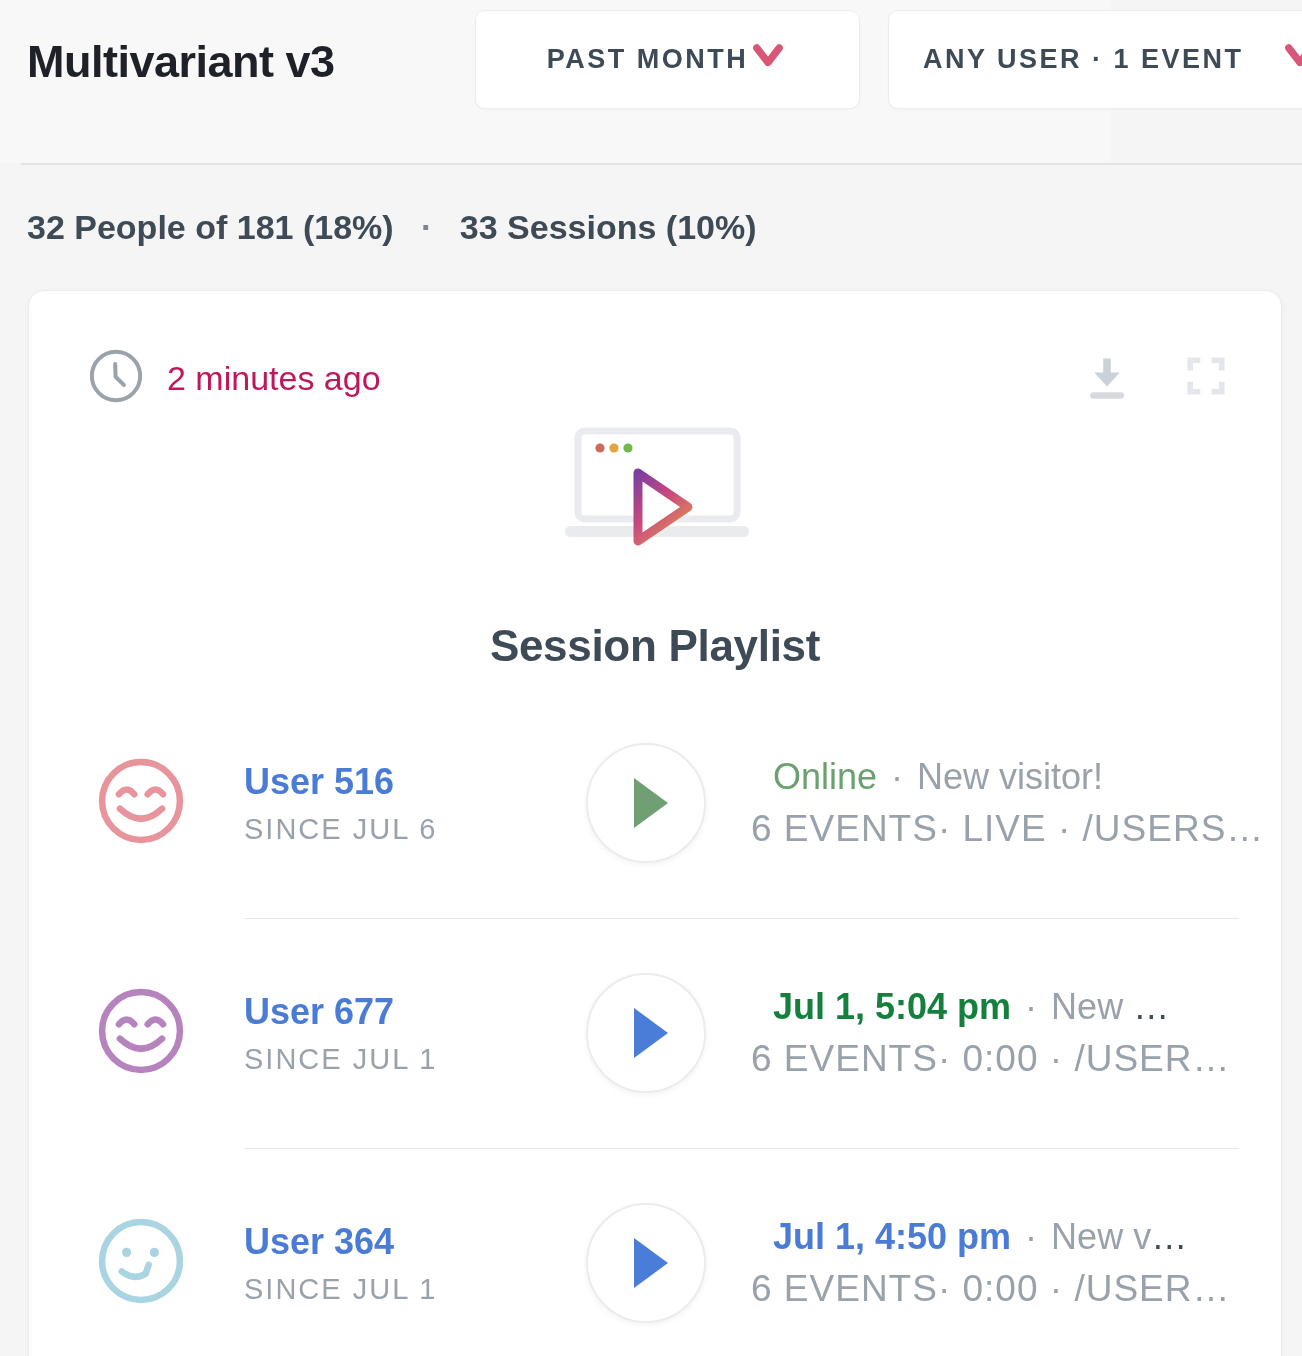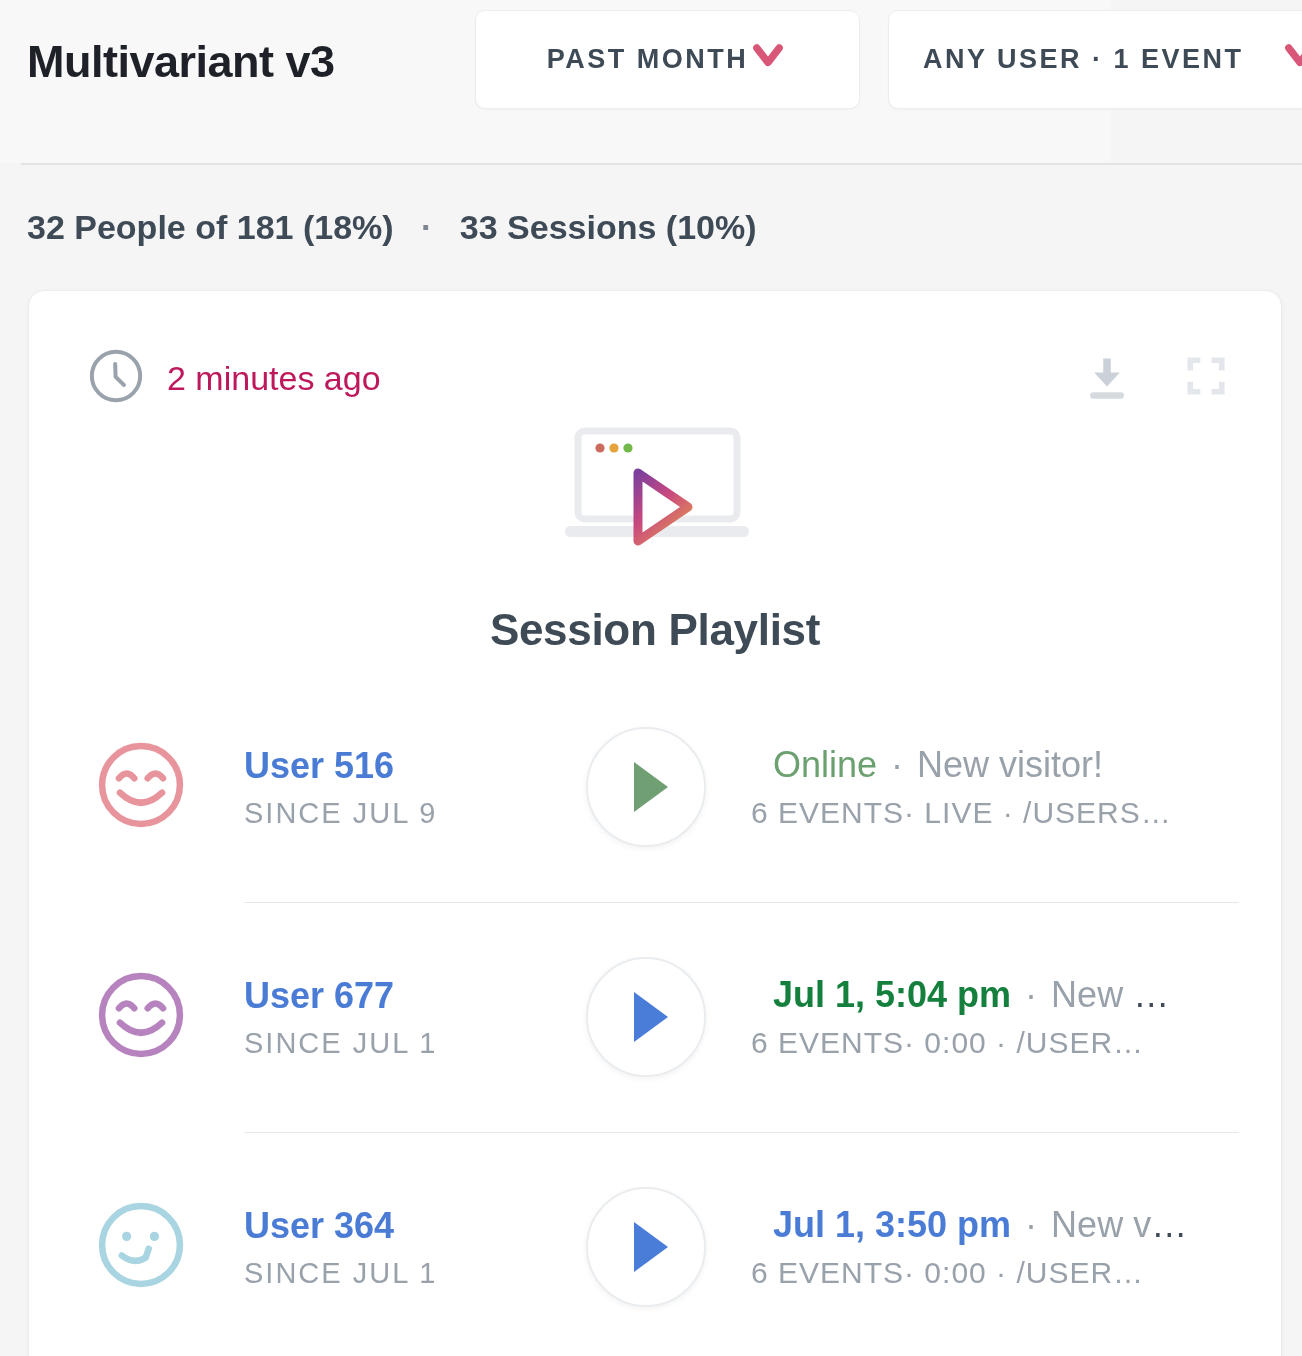--- a/index.html
+++ b/index.html
@@ -50,21 +50,21 @@
   }
   .meta-row {
     display:flex; align-items:center;
     margin:56px 48px 0 58px; height:62px;
   }
   .meta-label { margin-left:22px; font-size:34px; color:#be185d; }
   .icon-download { margin-left:auto; cursor:pointer; }
   .icon-fullscreen { margin-left:44px; cursor:pointer; }
   .illustration { display:block; margin:18px auto 0; }
   .playlist-title {
-    margin-top:56px; text-align:center;
+    margin-top:72px; text-align:center;
     font-size:44px; font-weight:700; color:#3e4a56; letter-spacing:-0.3px;
   }
   
   .rows { margin-top:17px; }
   .row { position:relative; height:230px; }
   .row + .row::before {
     content:""; position:absolute; left:215px; right:42px; top:0; height:1px;
     background:#e8e8ea;
   }
   .face { position:absolute; left:66px; top:50%; transform:translateY(-50%); }
@@ -87,21 +87,21 @@
   .sess {
     position:absolute; left:722px; top:50%; transform:translateY(-50%);
     white-space:nowrap;
   }
   .line1 { font-size:36px; color:#99a1aa; }
   .line1 .time { font-weight:700;margin-left:22px; }
   .row1 .line1 .time { font-weight:400; }
   .line1 .dot1 { margin:0 14px; }
   .line1 .dark-ellipsis { color:#3e4a56; }
   .line2 {
-    margin-top:10px; font-size:30px; color:#99a1aa; letter-spacing:1px;
+    margin-top:10px; font-size:37px; color:#99a1aa; letter-spacing:1px;
   }
 </style>
 </head>
 <body>
 
 <div class="topbar">
   <div class="page-title">Multivariant v3</div>
 
   <div class="hdr-btn btn-daterange">
     <span>PAST MONTH</span>
@@ -188,21 +188,21 @@
           <g fill="none" stroke-width="3.4" stroke-linecap="round" stroke="#e8949c">
             <circle cx="24" cy="24" r="20.3"></circle>
             <path d="M12.5 20.5 Q16.5 15.5 20.5 20.5"></path>
             <path d="M27.5 20.5 Q31.5 15.5 35.5 20.5"></path>
             <path d="M13 28 Q24 38.5 35 28"></path>
           </g>
         </svg>
       </span>
       <div class="who">
         <div class="user-name">User 516</div>
-        <div class="since">SINCE JUL 9</div>
+        <div class="since">SINCE JUL 6</div>
       </div>
       <div class="play-btn">
         <svg width="50" height="66" viewBox="0 0 50 66">
           <polygon points="8,8 42,33 8,58" stroke-width="7" stroke-linejoin="round" fill="#6f9f72"></polygon>
         </svg>
       </div>
       <div class="sess">
         <div class="line1">
           <span class="time" style="color: rgb(107, 160, 111);">Online</span><span class="dot1">·</span><span class="note">New visitor!</span><span class="dark-ellipsis"></span>
         </div>
@@ -253,20 +253,20 @@
         <div class="user-name">User 364</div>
         <div class="since">SINCE JUL 1</div>
       </div>
       <div class="play-btn">
         <svg width="50" height="66" viewBox="0 0 50 66">
           <polygon points="8,8 42,33 8,58" stroke-width="7" stroke-linejoin="round" fill="#4a7dd8"></polygon>
         </svg>
       </div>
       <div class="sess">
         <div class="line1">
-          <span class="time" style="color: rgb(74, 124, 214);">Jul 1, 3:50 pm</span><span class="dot1">·</span><span class="note">New v</span><span class="dark-ellipsis">…</span>
+          <span class="time" style="color: rgb(74, 124, 214);">Jul 1, 4:50 pm</span><span class="dot1">·</span><span class="note">New v</span><span class="dark-ellipsis">…</span>
         </div>
         <div class="line2">6 EVENTS· 0:00 · /USER…</div>
       </div>
     </div>
 
   </div>
 </div>
 
 </body></html>

